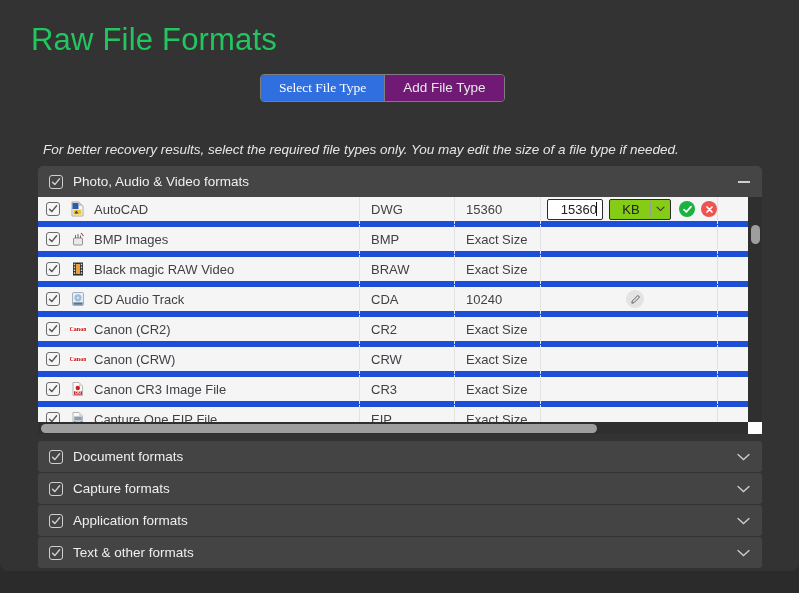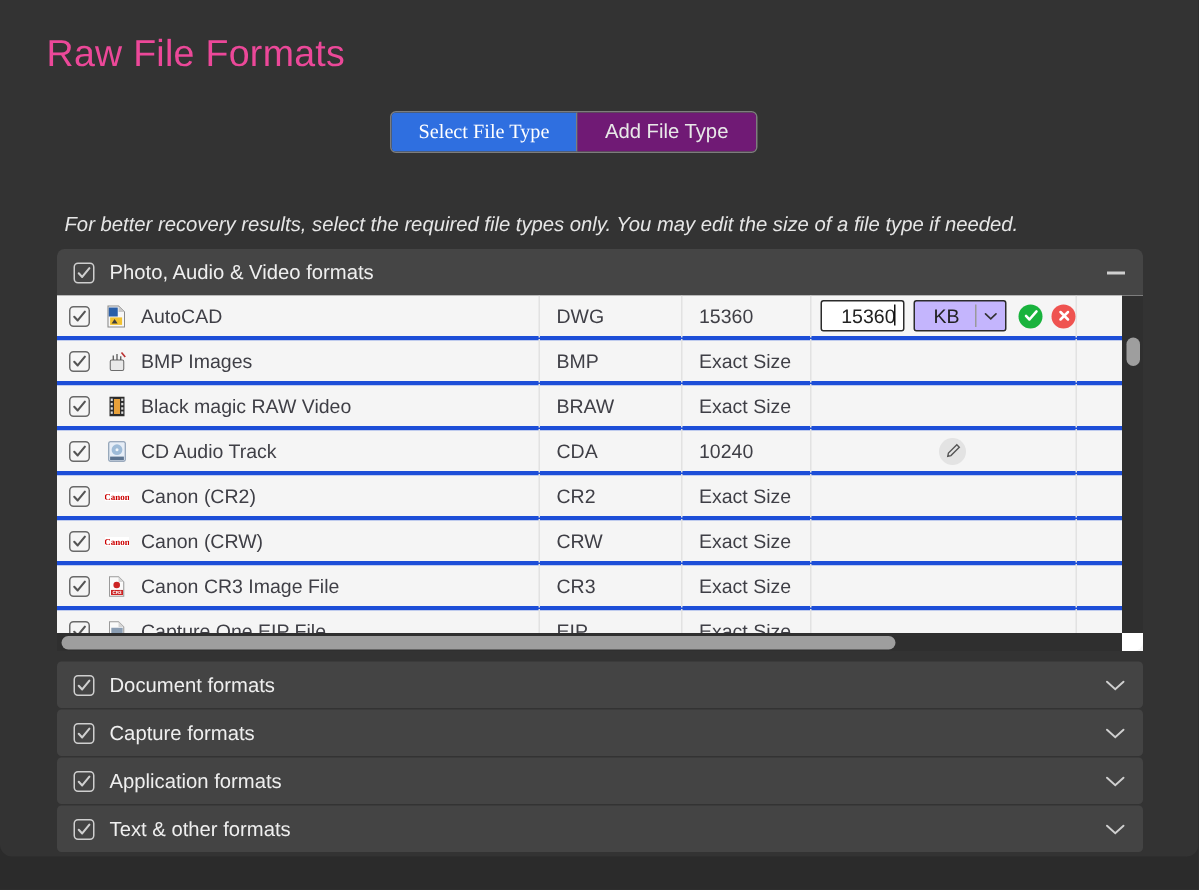--- a/index.html
+++ b/index.html
@@ -24,22 +24,22 @@
     background: #333333;
     border-radius: 0 0 8px 8px;
     box-sizing: border-box;
   }
 
   
   .page-title {
     position: absolute;
     left: 31px;
     top: 22px;
-    font-size: 25px;
-    color: #ec4899;
+    font-size: 31px;
+    color: #22c55e;
     letter-spacing: 0.2px;
     font-weight: 400;
     text-align: right;
   }
 
   
   .tab-group {
     position: absolute;
     left: 260px;
     top: 74px;
@@ -152,21 +152,21 @@
     left: 0; top: 0;
     width: 710px;
     height: 225px;
     overflow: hidden;
     background: #f5f5f5;
   }
   .row {
     height: 30px;
     display: flex;
     align-items: center;
-    border-bottom: 3px solid #1d4ed8;
+    border-bottom: 6px solid #1d4ed8;
     box-sizing: border-box;
     background: #f5f5f5;
     font-size: 13px;
     color: #3f3f46;
   }
   .c-check {
     width: 30px;
     display: flex;
     align-items: center;
     justify-content: center;
@@ -244,21 +244,21 @@
     background: #111;
     vertical-align: -2px;
     margin-left: -1px;
   }
   .unit-select {
     width: 62px;
     height: 21px;
     margin-left: 6px;
     border: 1px solid #2b2b2b;
     border-radius: 2px;
-    background: #c4b5fd;
+    background: #84cc16;
     font-size: 13px;
     color: #222;
     display: flex;
     align-items: center;
     box-sizing: border-box;
   }
   .unit-select .val {
     flex: 1 1 auto;
     text-align: center;
     padding-left: 2px;

